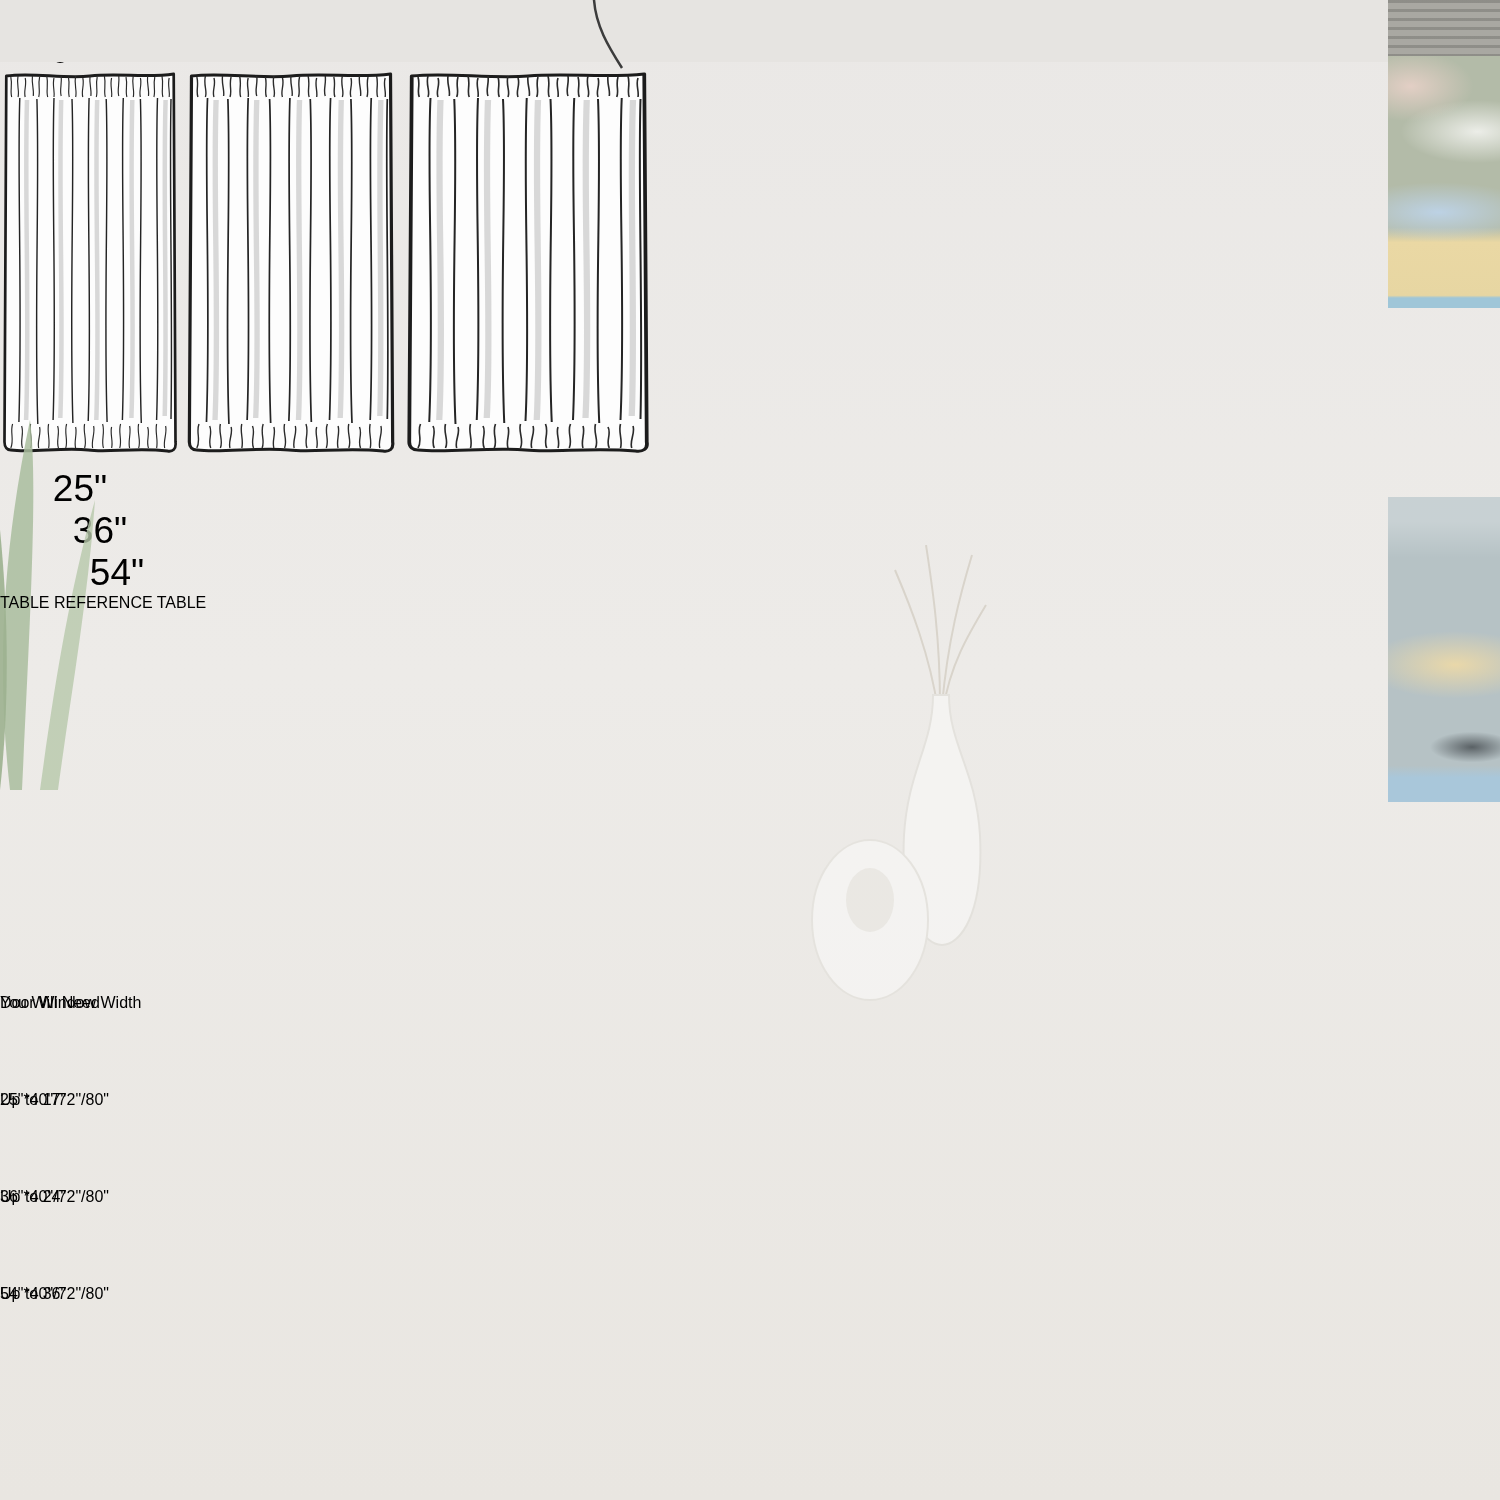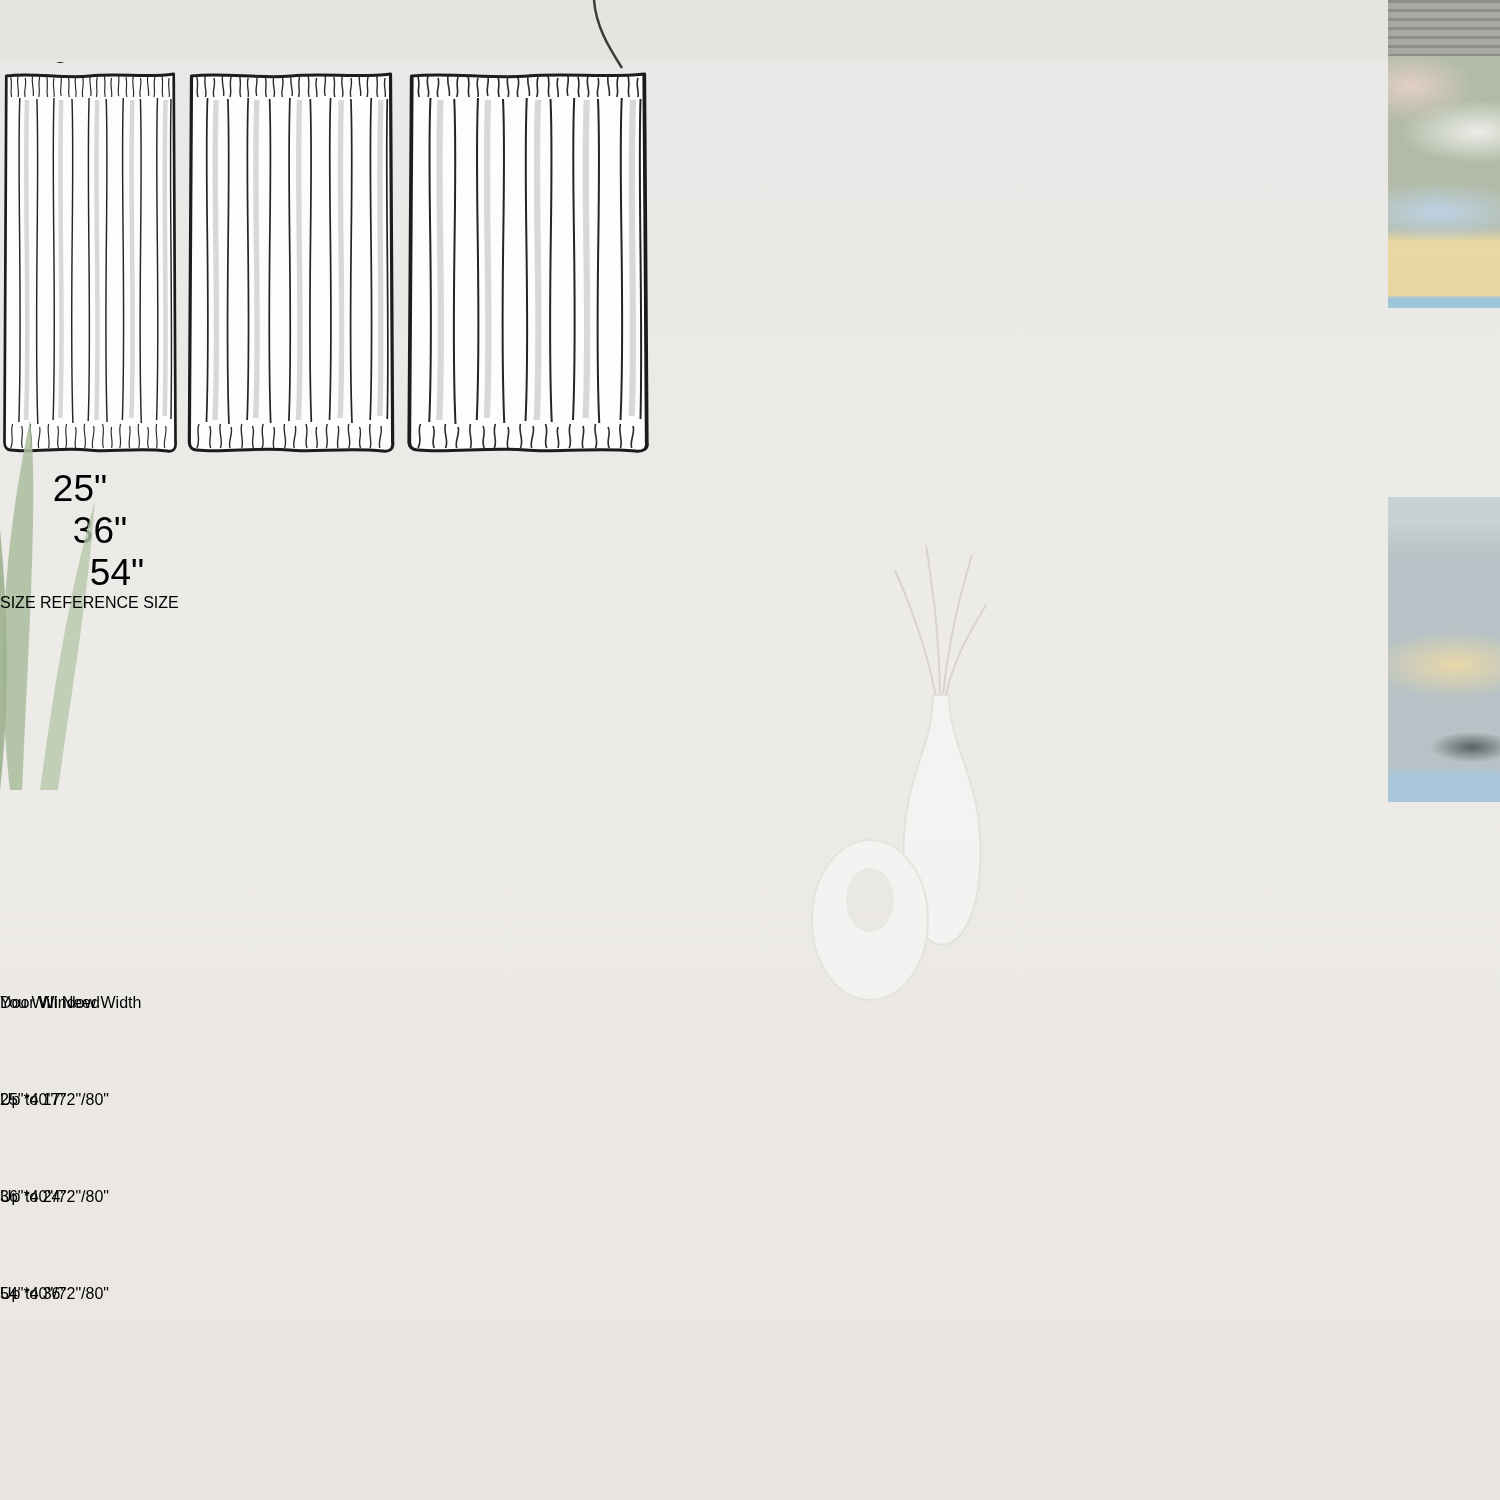--- a/index.html
+++ b/index.html
@@ -195,21 +195,21 @@
   <div class="abs red" style="left:1108px;top:528px;width:5px;height:30px"></div>
   <div class="red-label" style="left:910px;top:554px;width:200px;text-align:center;font-size:37px">36"</div>
 
   <div class="abs red" style="left:1154px;top:541px;width:238px;height:5px"></div>
   <div class="abs red" style="left:1152px;top:528px;width:5px;height:30px"></div>
   <div class="abs red" style="left:1388px;top:528px;width:5px;height:30px"></div>
   <div class="red-label" style="left:1156px;top:554px;width:234px;text-align:center;font-size:37px">54"</div>
 
   
   <div class="abs tbl-banner">
-    <span class="title-text">SIZE REFERENCE SIZE</span>
+    <span class="title-text">TABLE REFERENCE TABLE</span>
   </div>
 
   <div class="abs tcell col1 rowh dark" style="top:994px">
     <span class="tbl-text hdr-text">Door Window Width</span>
   </div>
   <div class="abs tcell col2 rowh dark" style="top:994px">
     <span class="tbl-text hdr-text">You Will Need</span>
   </div>
 
   <div class="abs tcell col1 rowh light" style="top:1091px">

